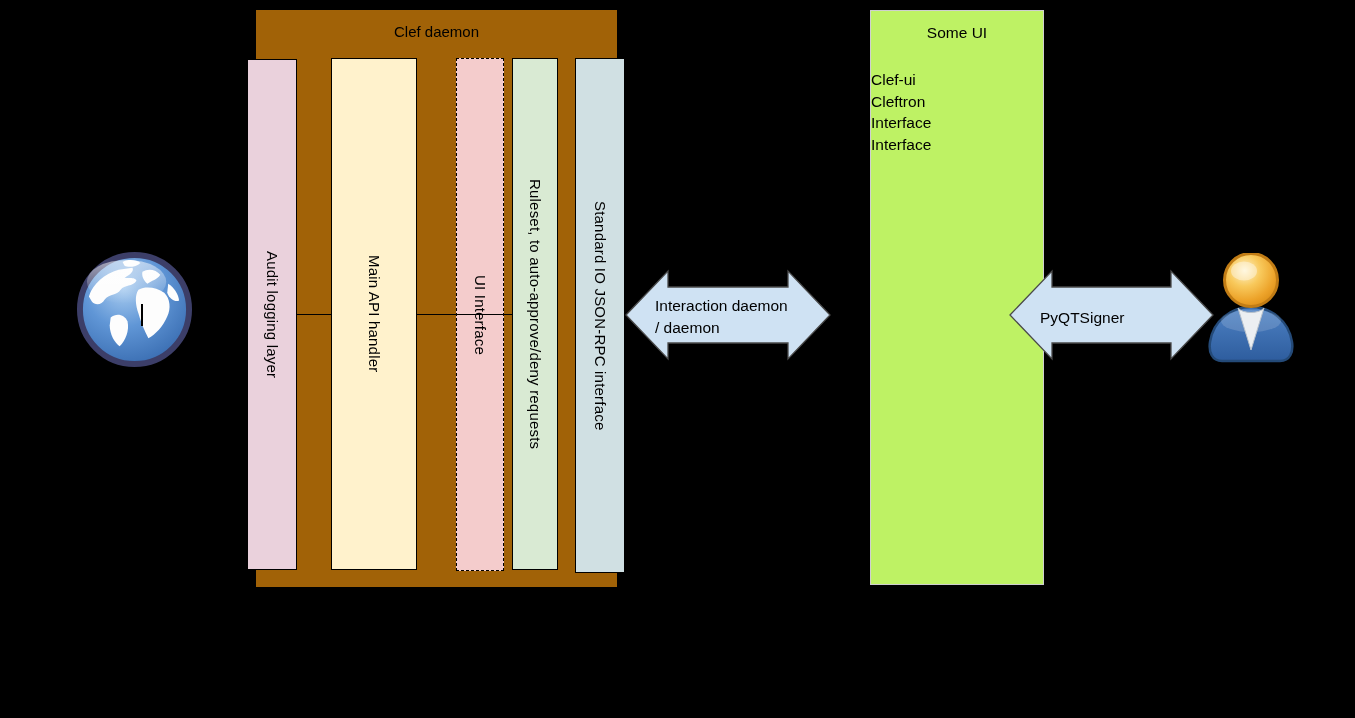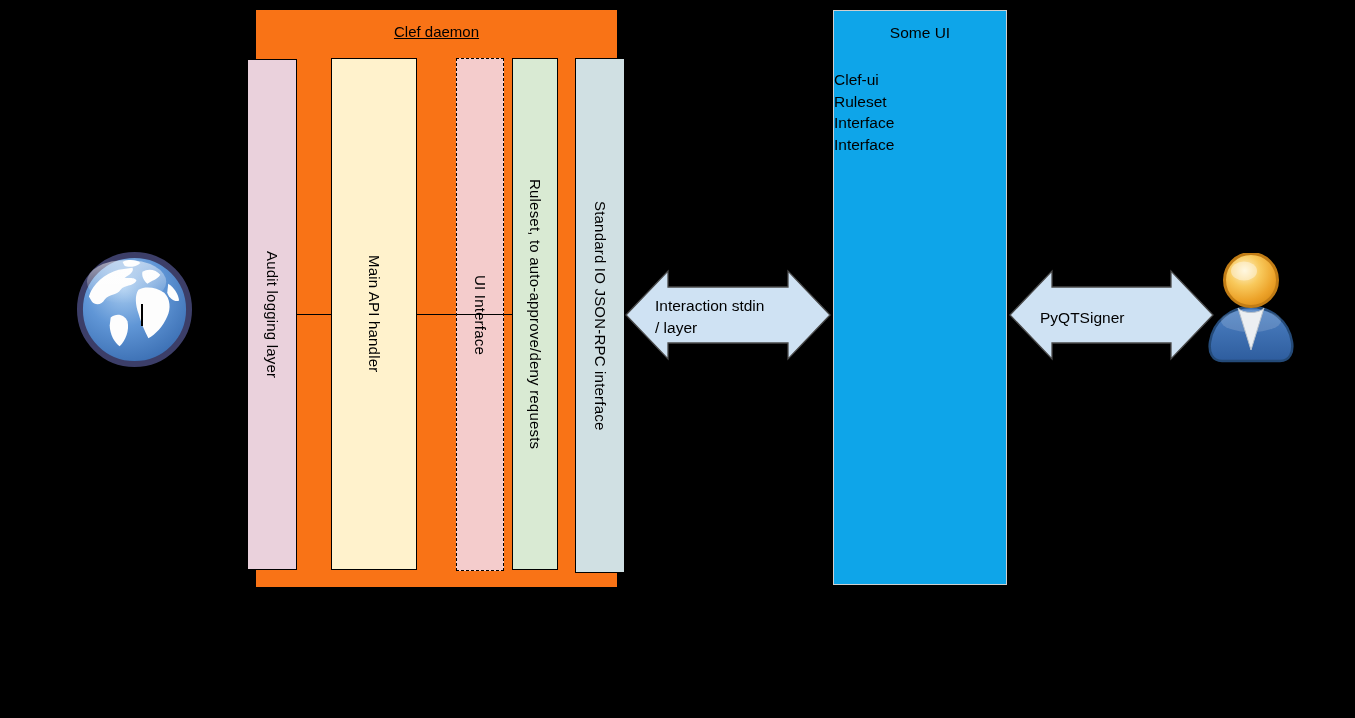--- a/index.html
+++ b/index.html
@@ -98,21 +98,21 @@
 
   
   .globe-svg  { left: 75px;  top: 250px; z-index: 5; }
   .person-svg { left: 1207px; top: 253px; z-index: 5; }
 </style>
 </head>
 <body>
 
 <div id="canvas">
 
-  <div class="abs clef-container" style="background-color: #f97316; text-decoration: underline;">
+  <div class="abs clef-container" style="background-color: #a16207;">
     <div class="container-title">Clef daemon</div>
   </div>
 
   <div class="abs connector-line"></div>
   <div class="abs connector-tick"></div>
 
   <div class="abs bar bar-audit" style="background-color: rgb(234, 209, 220);">
     <span class="bar-label">Audit logging layer</span>
   </div>
   <div class="abs bar bar-main" style="background-color: rgb(255, 242, 204);">
@@ -121,36 +121,36 @@
   <div class="abs bar bar-ui" style="background-color: rgb(244, 204, 204);">
     <span class="bar-label">UI Interface</span>
   </div>
   <div class="abs bar bar-ruleset" style="background-color: rgb(217, 234, 211);">
     <span class="bar-label">Ruleset, to auto-approve/deny requests</span>
   </div>
   <div class="abs bar bar-stdio" style="background-color: rgb(208, 224, 227);">
     <span class="bar-label">Standard IO JSON-RPC interface</span>
   </div>
 
-  <div class="abs someui-box" style="background-color: #0ea5e9;">
+  <div class="abs someui-box" style="background-color: #bef264; margin-left: 37px;">
     <div class="someui-title">Some UI</div>
     <div class="someui-list">
       <div>Clef-ui</div>
-      <div>Ruleset</div>
+      <div>Cleftron</div>
       <div>Interface</div>
       <div>Interface</div>
     </div>
   </div>
 
   <svg class="abs arrow-svg arrow-left-svg" width="215" height="100">
     <polygon points="6,50 48,6 48,22 168,22 168,6 210,50 168,94 168,78 48,78 48,94" stroke="#4a4a4a" stroke-width="1.3" fill="#cfe2f3"></polygon>
   </svg>
   <div class="abs arrow-label arrow-label-left">
-    <div>Interaction stdin</div>
-    <div>/ layer</div>
+    <div>Interaction daemon</div>
+    <div>/ daemon</div>
   </div>
 
   <svg class="abs arrow-svg arrow-right-svg" width="215" height="100">
     <polygon points="5,50 47,6 47,22 166,22 166,6 208,50 166,94 166,78 47,78 47,94" stroke="#4a4a4a" stroke-width="1.3" fill="#cfe2f3"></polygon>
   </svg>
   <div class="abs arrow-label arrow-label-right">
     <div>PyQTSigner</div>
   </div>
 
   <svg class="abs globe-svg" width="119" height="119" viewBox="0 0 120 120">

